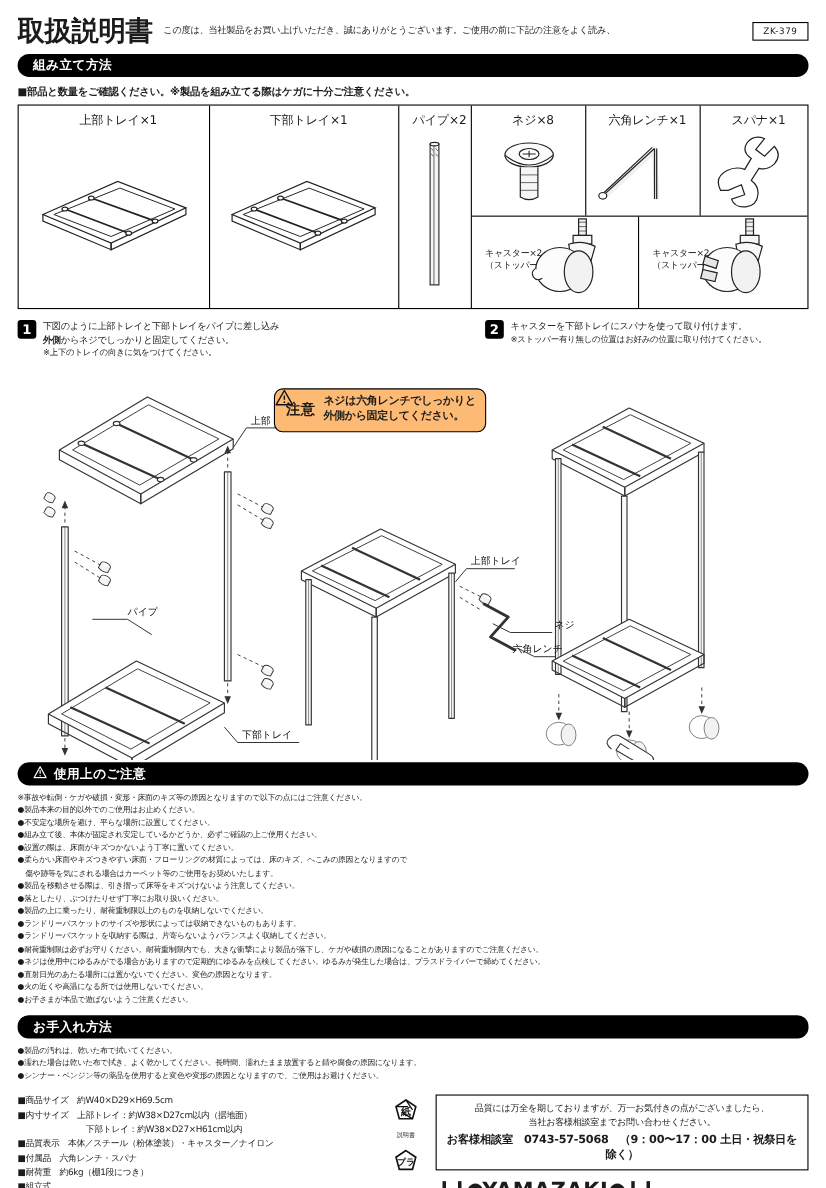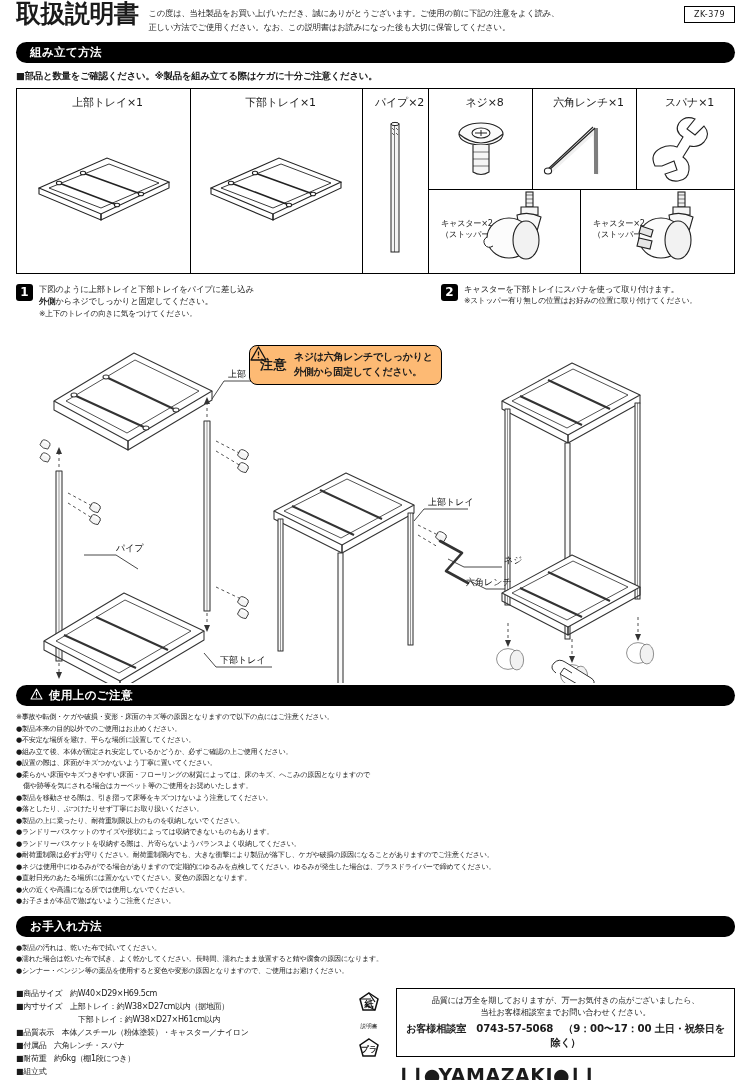--- a/index.html
+++ b/index.html
@@ -11,21 +11,21 @@
   body {
     width: 751px; height: 1080px;
     font-family: "DejaVu Sans", "Liberation Sans", sans-serif;
     color: #1b1b1b;
     position: relative;
     overflow: hidden;
   }
   .page { position: relative; width: 751px; height: 1080px; padding: 0 16px; }
 
   
-  .header { display: flex; align-items: flex-start; }
+  .header { display: flex; align-items: flex-start; padding-top: 14px; }
   .doc-title {
     font-size: 25px; font-weight: bold; letter-spacing: -0.5px;
     line-height: 1.12; white-space: nowrap; padding-right: 10px;
     font-family: "DejaVu Sans", "Liberation Sans", sans-serif;
   }
   .intro {
     font-size: 8.3px; line-height: 1.72; padding-top: 6px; flex: 1;
     letter-spacing: -0.2px;
   }
   .model-box {
@@ -122,21 +122,20 @@
 </style>
 </head>
 <body>
 
 <div class="page">
 
   <div class="header">
     <div class="doc-title">取扱説明書</div>
     <div class="intro">
       <div>この度は、当社製品をお買い上げいただき、誠にありがとうございます。ご使用の前に下記の注意をよく読み、</div>
-      <div>正しい方法でご使用ください。なお、この説明書はお読みになった後も大切に保管してください。</div>
     </div>
     <div class="model-box">ZK-379</div>
   </div>
 
   <div class="bar" style="margin-top:7px;">
     <span>組み立て方法</span>
   </div>
 
   <div class="sub-head">■部品と数量をご確認ください。※製品を組み立てる際はケガに十分ご注意ください。</div>
 

